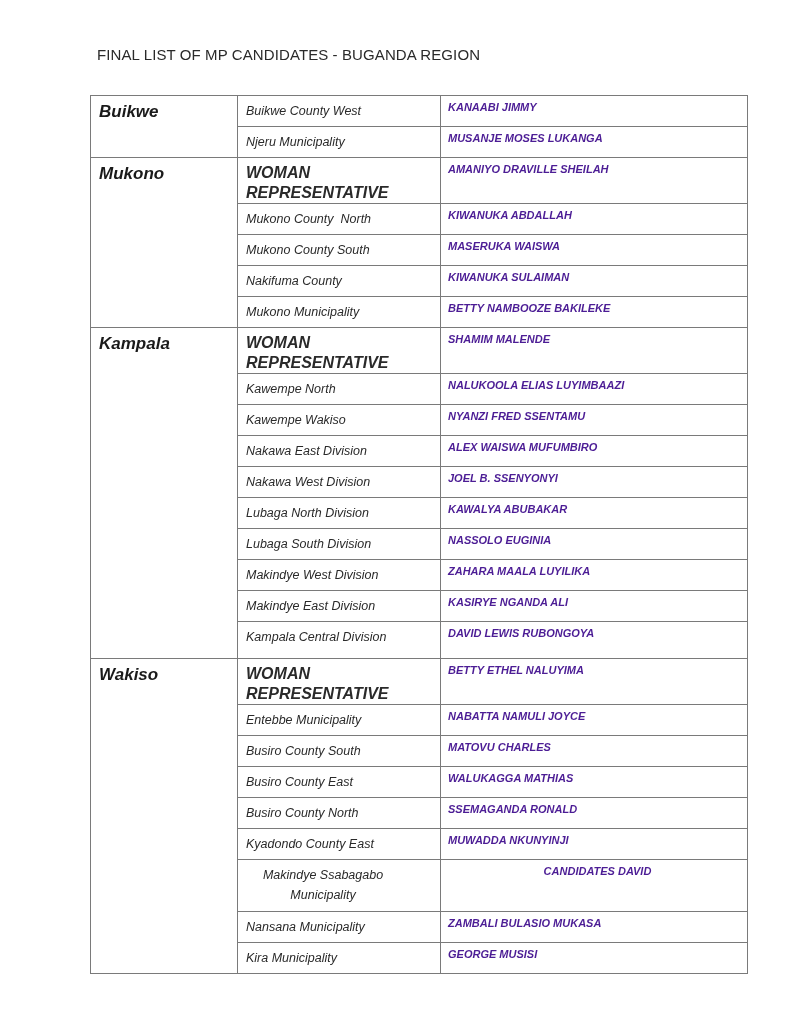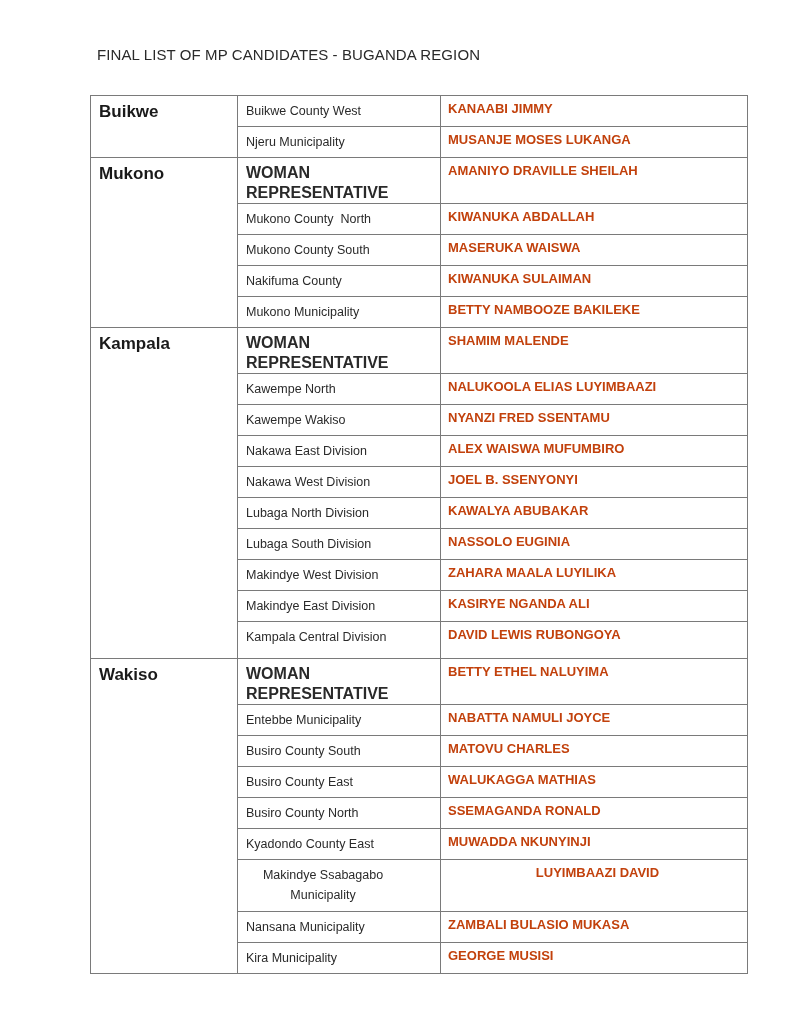--- a/index.html
+++ b/index.html
@@ -1,27 +1,27 @@
 <!DOCTYPE html>
 <html><head>
   <meta charset="utf-8">
   <style>
     html, body { margin: 0; padding: 0; background: #ffffff; }
     body { width: 791px; height: 1024px; position: relative; overflow: hidden;
            font-family: "Liberation Sans", "DejaVu Sans", sans-serif; color: #222; }
     .doc-title { position: absolute; left: 97px; top: 46px; font-size: 15px;
                  letter-spacing: 0.1px; color: #2a2a2a; }
     table.mp-table { position: absolute; left: 90px; top: 95px; width: 657px;
-                     border-collapse: collapse; table-layout: fixed; }
+                     border-collapse: collapse; table-layout: fixed; font-style: italic; }
     table.mp-table td { border: 1px solid #7a7a7a; vertical-align: top; padding: 0; }
     col.c1 { width: 147px; } col.c2 { width: 203px; } col.c3 { width: 307px; }
     td.district { font-weight: bold; font-size: 17px; padding: 6px 0 0 8px !important; color: #1a1a1a; }
     td.constituency { font-size: 12.5px; padding: 5px 0 0 8px !important; color: #2a2a2a; line-height: 20px; }
     td.constituency.bold { font-weight: bold; font-size: 16px; }
-    td.candidate { font-size: 13px; font-weight: bold; color: #c2410c; padding: 5px 0 0 7px !important; }
+    td.candidate { font-size: 11px; font-weight: bold; color: #4c1d95; padding: 5px 0 0 7px !important; }
     tr.r { height: 31px; }
     tr.r-tall { height: 37px; }
     tr.r-double { height: 52px; text-align: center; }
   </style>
 </head>
 <body>
 
 <div class="doc-title">FINAL LIST OF MP CANDIDATES - BUGANDA REGION</div>
 
 <table class="mp-table">
@@ -126,21 +126,21 @@
     <tr class="r">
       <td class="constituency">Busiro County North</td>
       <td class="candidate">SSEMAGANDA RONALD</td>
     </tr>
     <tr class="r">
       <td class="constituency">Kyadondo County East</td>
       <td class="candidate">MUWADDA NKUNYINJI</td>
     </tr>
     <tr class="r-double">
       <td class="constituency" style="padding-right:40px !important">Makindye Ssabagabo Municipality</td>
-      <td class="candidate">LUYIMBAAZI DAVID</td>
+      <td class="candidate">CANDIDATES DAVID</td>
     </tr>
     <tr class="r">
       <td class="constituency">Nansana Municipality</td>
       <td class="candidate">ZAMBALI BULASIO MUKASA</td>
     </tr>
     <tr class="r">
       <td class="constituency">Kira Municipality</td>
       <td class="candidate">GEORGE MUSISI</td>
     </tr>
   </tbody>

